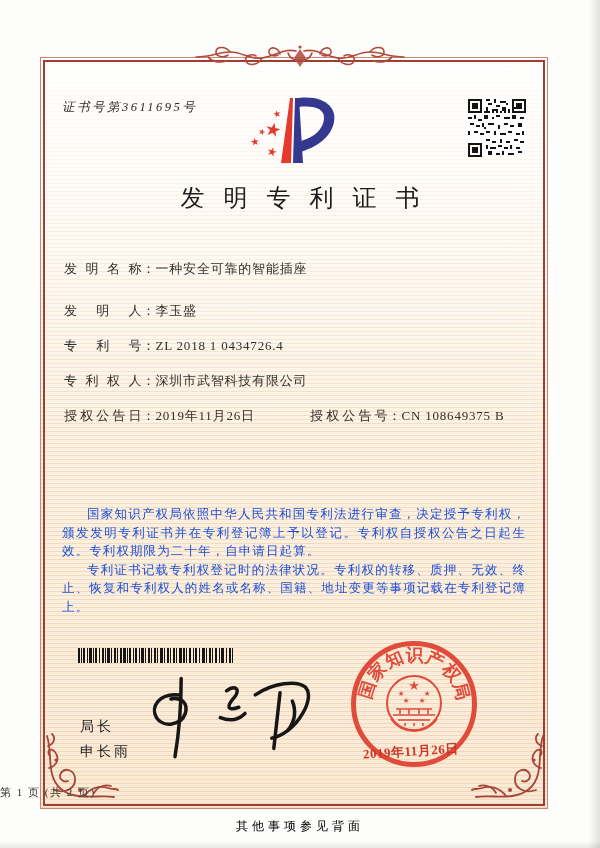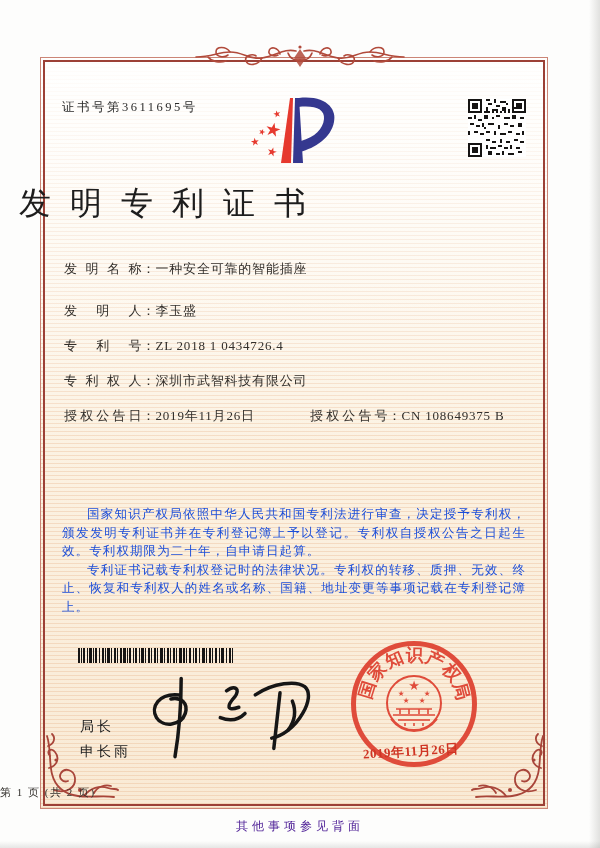--- a/index.html
+++ b/index.html
@@ -14,25 +14,25 @@
     position:absolute;left:40px;top:57px;width:506px;height:750px;
     border:1px solid #cb8576;
     background:
       linear-gradient(180deg, rgba(255,255,255,.92) 0%, rgba(255,255,255,.45) 22%, rgba(255,255,255,0) 52%),
       repeating-linear-gradient(0deg, rgba(226,162,115,.28) 0px, rgba(226,162,115,.28) 1px, rgba(255,255,255,0) 1px, rgba(255,255,255,0) 4px),
       linear-gradient(180deg,#fffdf8 0%,#fcf3e4 45%,#f9ead5 100%);
   }
   .frame-inner{position:absolute;inset:2px;border:2.5px solid #9c4036;}
   .ornament{position:absolute;pointer-events:none;}
   
-  .certnum{position:absolute;left:62px;top:99px;font-size:12.5px;letter-spacing:2.5px;color:#2b2b2b;}
+  .certnum{position:absolute;left:62px;top:99px;font-size:12.5px;letter-spacing:2.5px;color:#2b2b2b;font-style:italic;}
   .logo{position:absolute;left:243px;top:86px;}
   .qr{position:absolute;left:468px;top:99px;}
-  .title{position:absolute;left:0;top:182px;width:100%;margin:0;
-    font-size:32px;font-weight:500;letter-spacing:19px;text-indent:19px;color:#1d1d1d;}
+  .title{position:absolute;left:0;top:182px;width:100%;margin:0;text-align:center;
+    font-size:24px;font-weight:500;letter-spacing:19px;text-indent:19px;color:#1d1d1d;}
   
   .fields{position:absolute;left:64px;top:260px;width:462px;font-size:13px;line-height:18px;color:#322e2a;}
   .frow{margin-bottom:17px;letter-spacing:.5px;}
   .frow.g1{margin-bottom:24px}.frow.g4{margin-bottom:16px}.frow.addr{margin-bottom:5px}
   .flabel{display:inline-block;width:78px;text-align:justify;text-align-last:justify;vertical-align:top;}
   .fcolon{display:inline-block;vertical-align:top;}
   .fvalue{display:inline-block;vertical-align:top;letter-spacing:.8px;}
   .addr .fvalue{width:366px;word-break:break-all;}
   .frow-grant{position:relative;}
   .grant-no{position:absolute;left:246px;top:0;}
@@ -44,21 +44,21 @@
   .barcode{position:absolute;left:78px;top:648px;}
   .signoff{position:absolute;left:80px;top:714px;font-family:"Liberation Sans","DejaVu Sans",sans-serif;
     font-size:14px;color:#222;letter-spacing:3px;line-height:25px;}
   .signature{position:absolute;left:140px;top:672px;}
   .seal{position:absolute;left:347px;top:637px;opacity:.93;}
   .sealdate{position:absolute;left:363px;top:742px;width:115px;font-size:13px;font-weight:bold;
     color:#cf3524;letter-spacing:.5px;transform:rotate(-3.5deg);white-space:nowrap;}
   .pageinfo{position:absolute;left:0;top:785px;width:100%;text-align:left;font-size:11px;
     letter-spacing:1.5px;color:#33302c;}
   .backnote{position:absolute;left:0;top:818px;width:100%;text-align:center;font-size:12px;
-    letter-spacing:4px;color:#4c1d95;}
+    letter-spacing:4px;color:#000000;}
   
   .scan-right{position:absolute;right:0;top:0;bottom:0;width:11px;
     background:linear-gradient(90deg,rgba(0,0,0,0),rgba(110,110,105,.20));}
   .scan-bottom{position:absolute;left:0;bottom:0;width:100%;height:7px;
     background:linear-gradient(180deg,rgba(0,0,0,0),rgba(110,110,105,.16));}
 </style>
 </head>
 <body>
 
 <div class="sheet">

